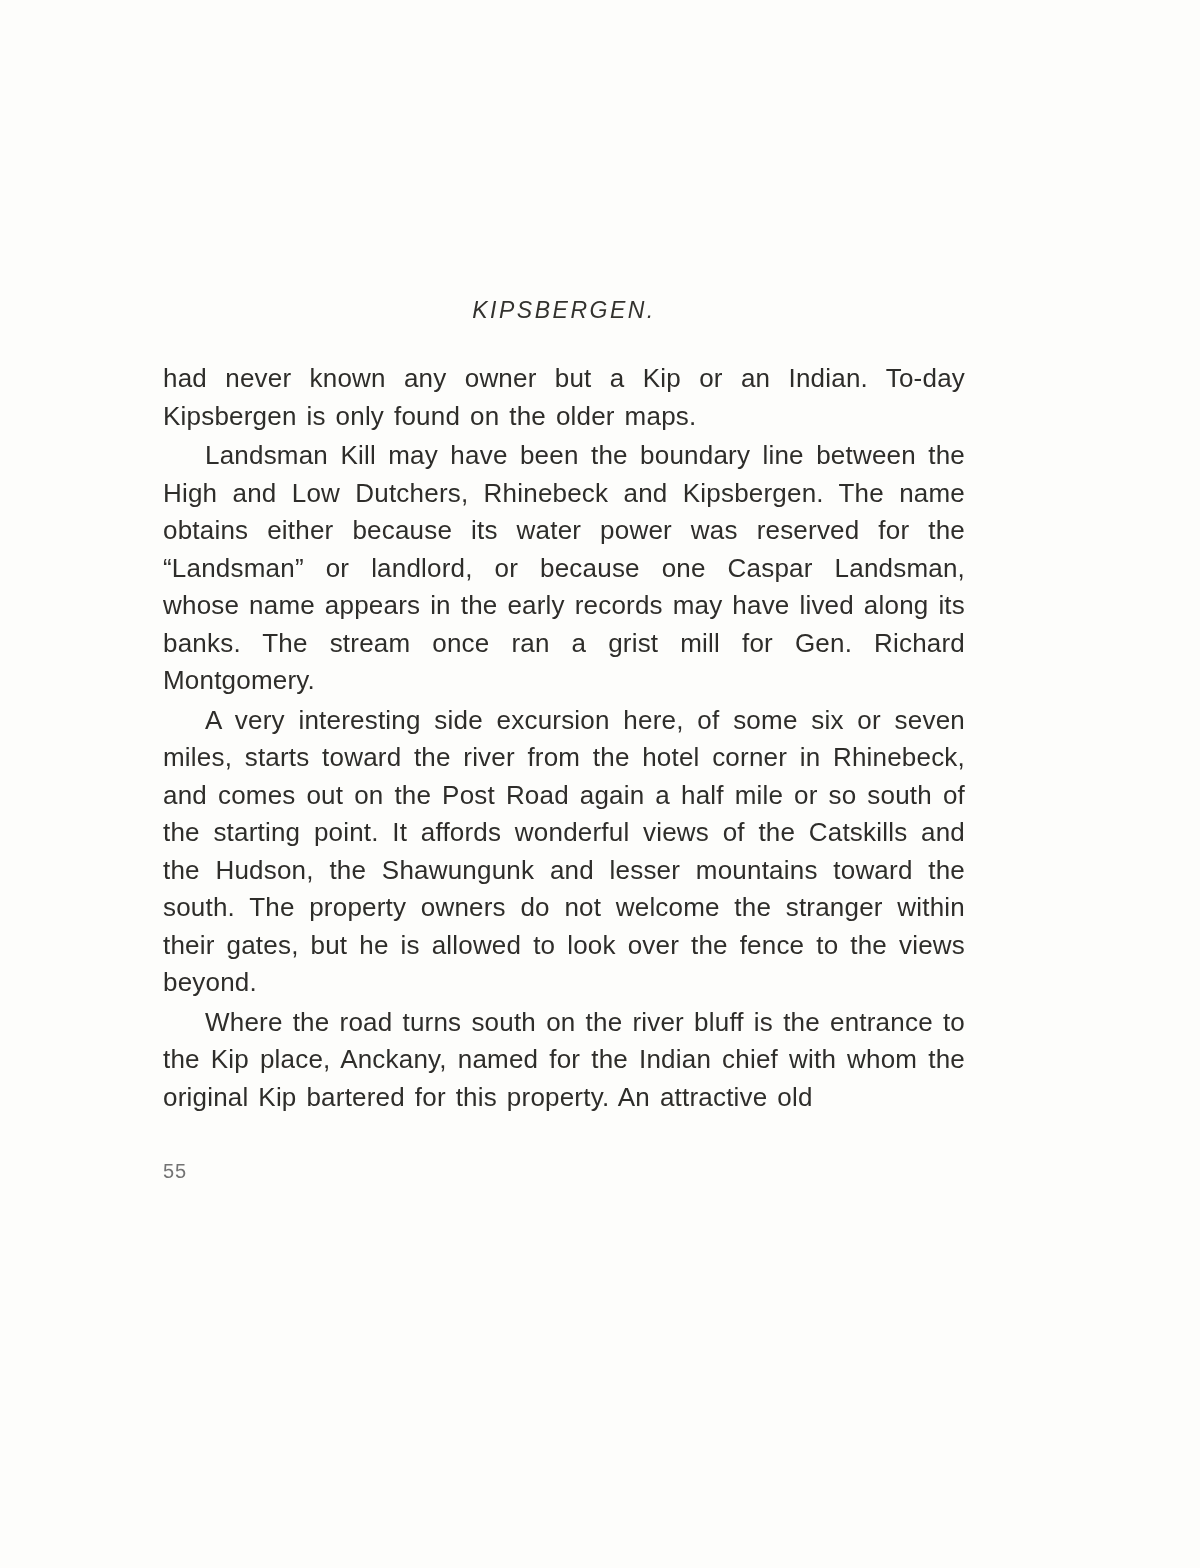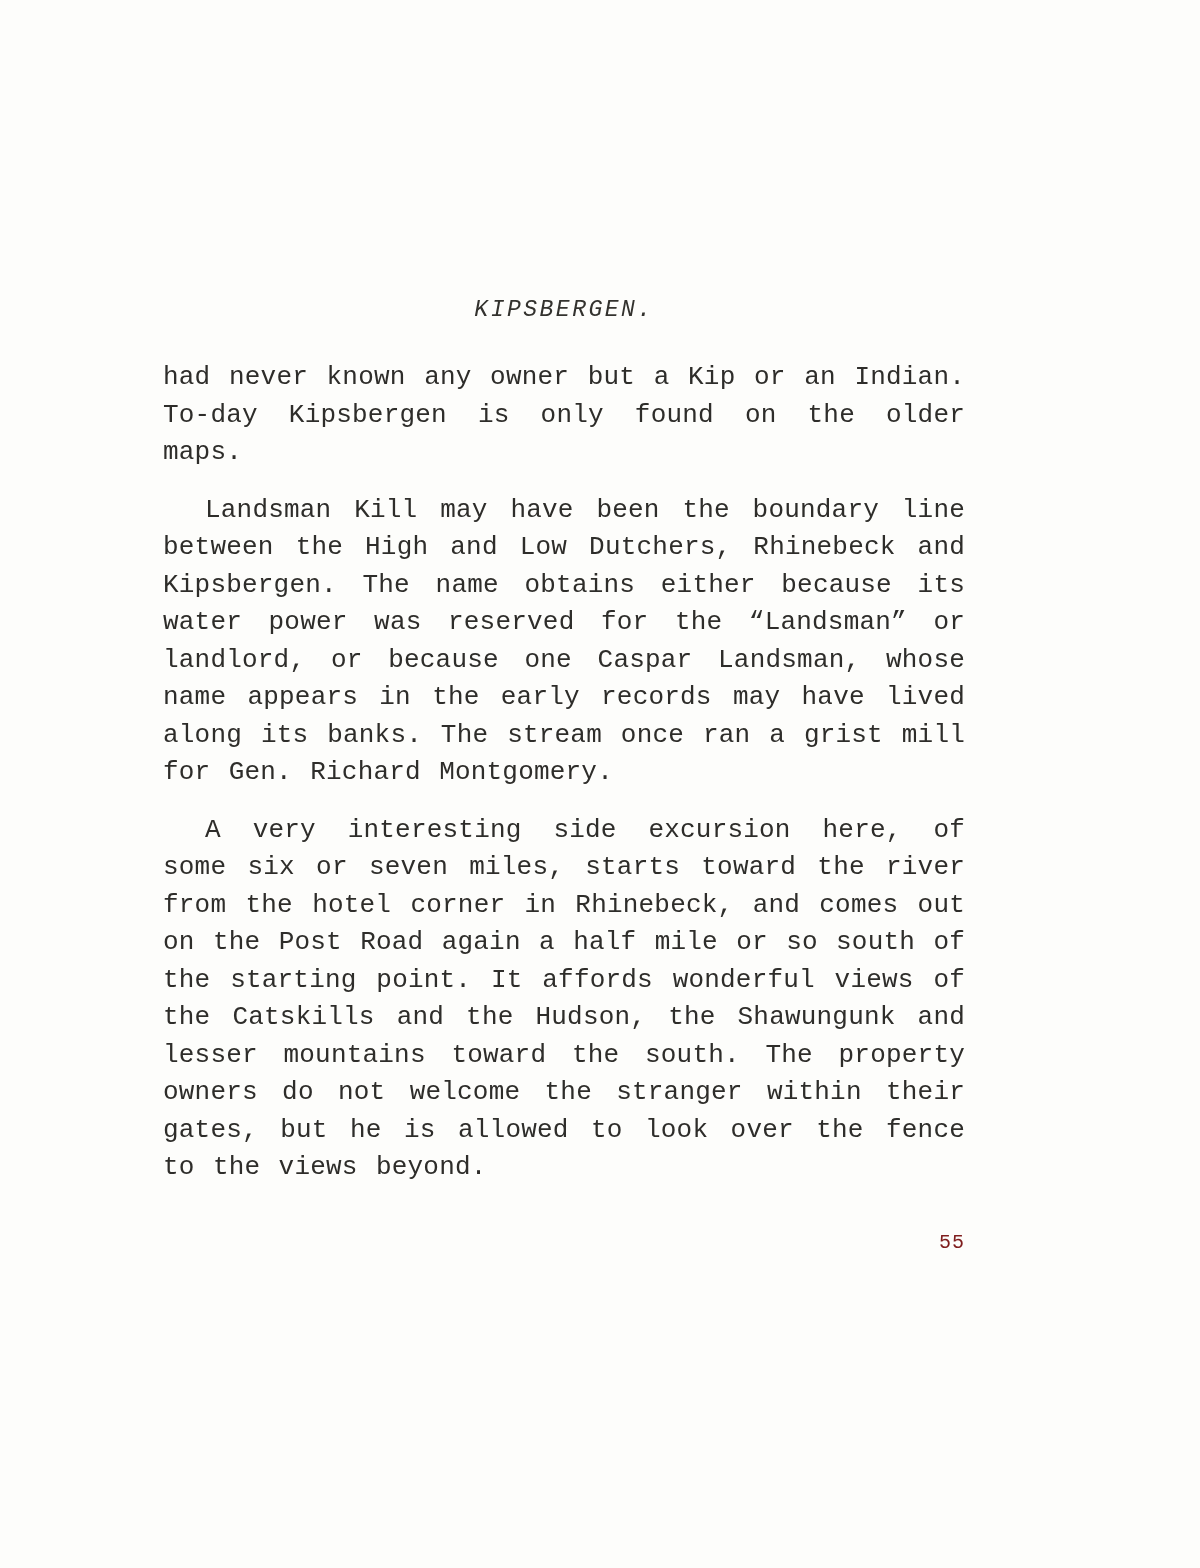--- a/index.html
+++ b/index.html
@@ -5,21 +5,21 @@
   html, body {
     margin: 0;
     padding: 0;
     background: #ffffff;
   }
   .page {
     position: relative;
     width: 1200px;
     height: 1568px;
     background: #fdfdfb;
-    font-family: Liberation Mono, monospace;
+    font-family: Liberation Sans, sans-serif;
     color: #2e2d2a;
     overflow: hidden;
     box-sizing: border-box;
     padding-left: 16px;
   }
   .text-column {
     position: absolute;
     left: 163px;
     top: 297px;
     width: 802px;
@@ -34,37 +34,38 @@
   }
   .body-text p.para {
     margin: 0;
     font-size: 26px;
     line-height: 37.5px;
     text-align: justify;
     letter-spacing: 0.2px;
     word-spacing: 2.5px;
   }
   .body-text p.para + p.para {
-    margin-top: 20px;
+    margin-top: 2px;
     text-indent: 42px;
   }
   .page-number {
-    text-align: right;
+    text-align: left;
     font-size: 20px;
     margin-top: 44px;
     letter-spacing: 1px;
-    color: #7f1d1d;
+    color: #737373;
   }
 </style>
 </head>
 <body>
 
 <div class="page">
   <div class="text-column">
     <div class="running-head">KIPSBERGEN.</div>
     <div class="body-text">
       <p class="para">had never known any owner but a Kip or an Indian.  To-day Kipsbergen is only found on the older maps.</p>
       <p class="para">Landsman Kill may have been the boundary line between the High and Low Dutchers, Rhinebeck and Kipsbergen.  The name obtains either because its water power was reserved for the “Landsman” or landlord, or because one Caspar Landsman, whose name appears in the early records may have lived along its banks.  The stream once ran a grist mill for Gen. Richard Montgomery.</p>
       <p class="para">A very interesting side excursion here, of some six or seven miles, starts toward the river from the hotel corner in Rhinebeck, and comes out on the Post Road again a half mile or so south of the starting point.  It affords wonderful views of the Catskills and the Hudson, the Shawungunk and lesser mountains toward the south.  The property owners do not welcome the stranger within their gates, but he is allowed to look over the fence to the views beyond.</p>
+      <p class="para">Where the road turns south on the river bluff is the entrance to the Kip place, Anckany, named for the Indian chief with whom the original Kip bartered for this property.  An attractive old</p>
     </div>
     <div class="page-number">55</div>
   </div>
 </div>
 
 </body></html>

